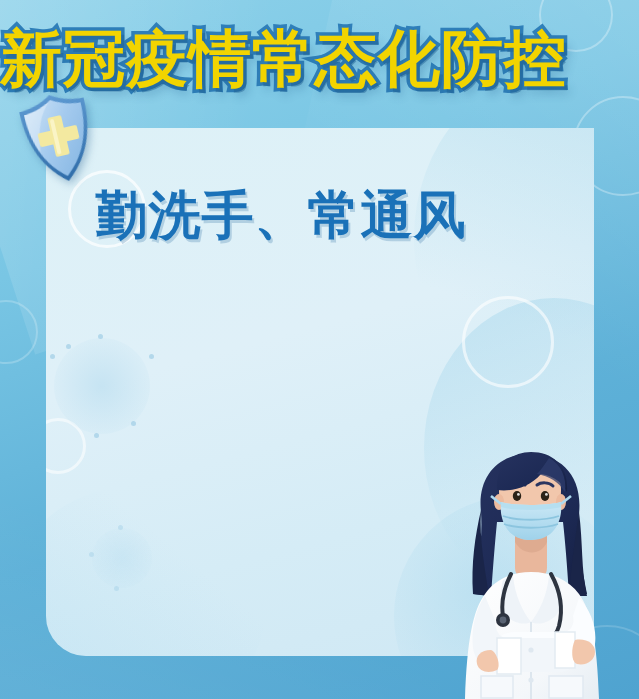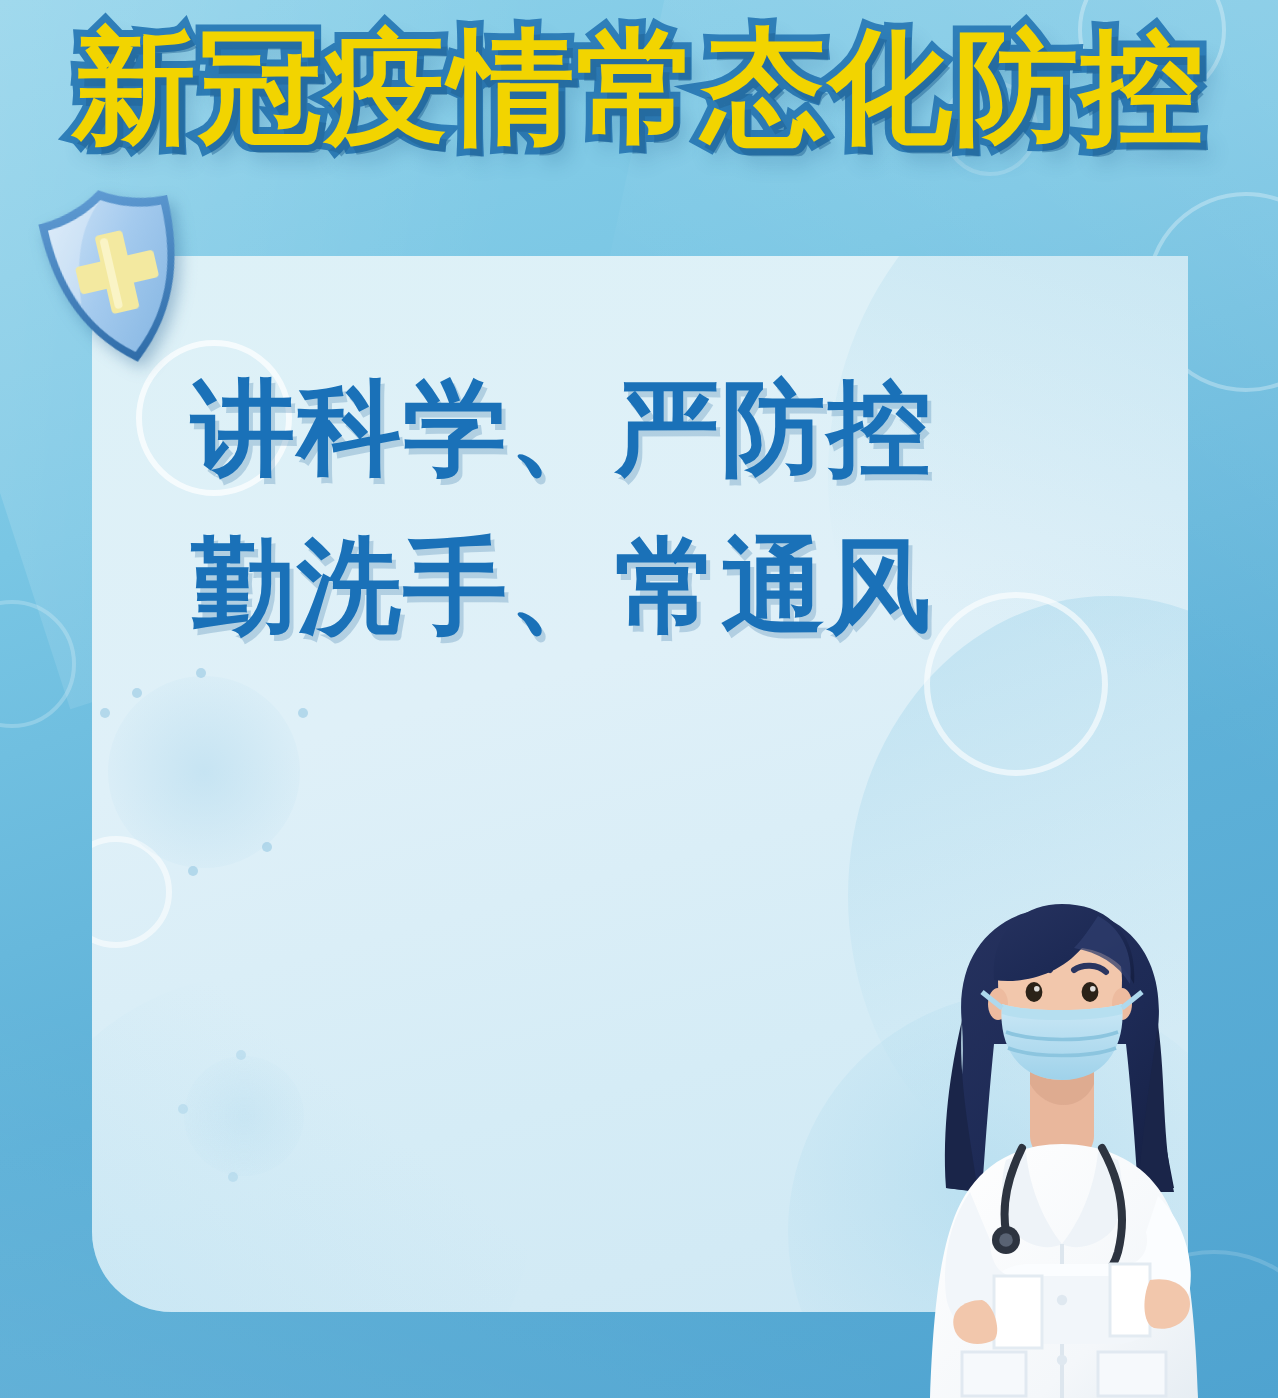--- a/index.html
+++ b/index.html
@@ -85,22 +85,22 @@
   }
   .vr-1{width:96px;height:96px;top:210px;left:8px;}
   .vr-2{width:60px;height:60px;top:400px;left:46px;opacity:.6;}
   .vr-spike{
     position:absolute;width:5px;height:5px;border-radius:50%;
     background:rgba(150,200,226,.6);
   }
 
   
   .title-wrap{
-    position:absolute;left:0;top:12px;width:639px;
-    text-align:center;pointer-events:none;
+    position:absolute;left:0;top:26px;width:639px;
+    text-align:left;pointer-events:none;
   }
   .title{
     display:inline-block;
     font-size:62px;
     font-weight:bold;
     letter-spacing:1px;
     color:#f2d400;
     -webkit-text-stroke:7px #2f7fb9;
     paint-order:stroke fill;
     text-shadow:
@@ -205,21 +205,20 @@
     <path d="M37 7 C26 14 14 16 8 16 C8 41 14 66 37 85 C60 66 66 41 66 16 C60 16 48 14 37 7 Z" fill="url(#shg)"></path>
     <path d="M37 7 C26 14 14 16 8 16 C8 30 10 44 16 56 C18 34 24 18 37 7 Z" fill="rgba(255,255,255,.30)"></path>
     <g>
       <rect x="30" y="24" width="14" height="40" rx="2" fill="#f3e9a0"></rect>
       <rect x="17" y="37" width="40" height="14" rx="2" fill="#f3e9a0"></rect>
       <rect x="32" y="26" width="4" height="36" rx="2" fill="#fbf6cf" opacity=".8"></rect>
     </g>
   </svg>
 
   <div class="lines">
-    <div class="line">讲科学、严防控</div>
     <div class="line">勤洗手、常通风</div>
   </div>
 
   <svg class="doctor" viewBox="0 0 190 255">
     <defs>
       <linearGradient id="coat" x1="0" y1="0" x2="1" y2="1">
         <stop offset="0%" stop-color="#ffffff"></stop>
         <stop offset="70%" stop-color="#f4f7fa"></stop>
         <stop offset="100%" stop-color="#e6edf3"></stop>
       </linearGradient>

